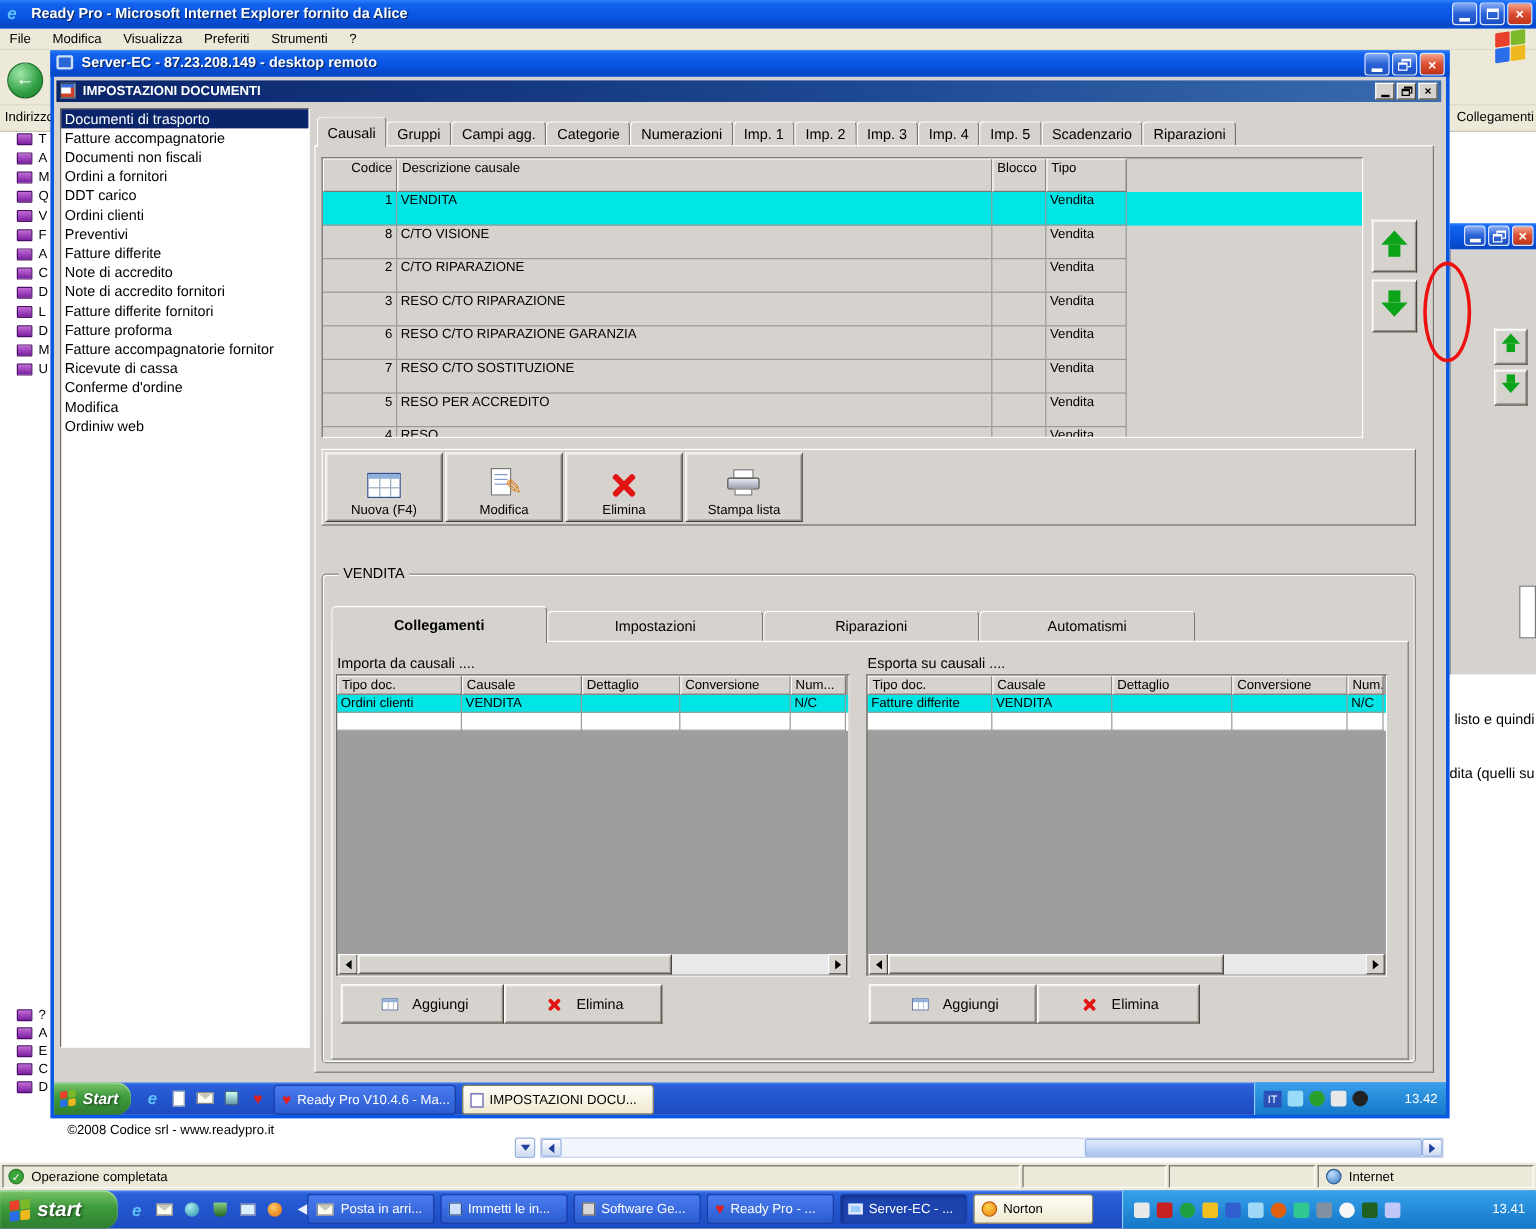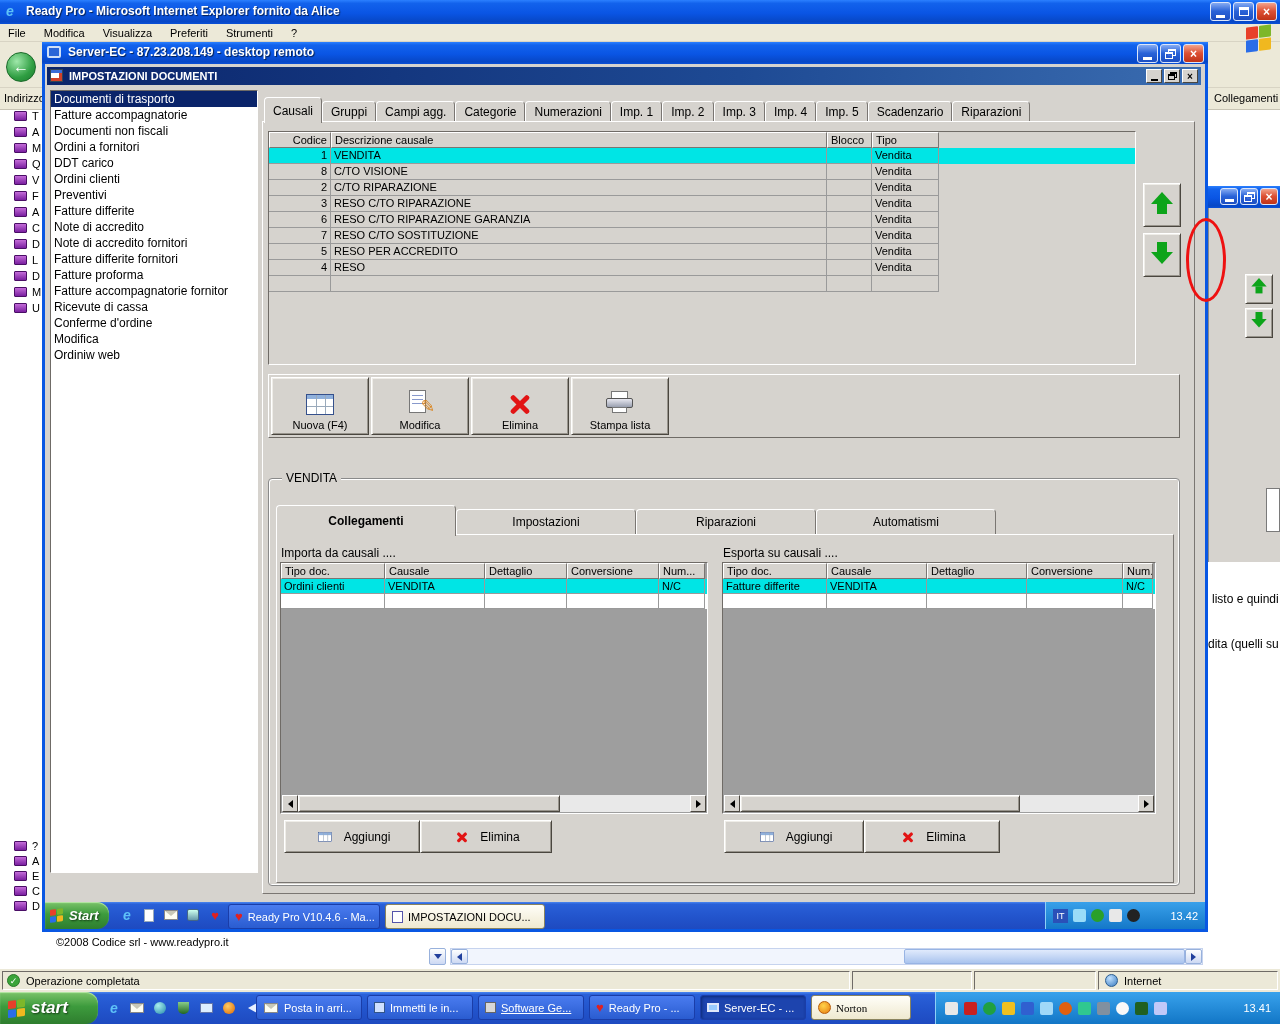--- a/index.html
+++ b/index.html
@@ -24,21 +24,21 @@
 .sunken{border:1px solid;border-color:#6f6b66 #ffffff #ffffff #6f6b66;}
 .btn95{background:#d6d3ce;border:1px solid;border-color:#fff #4a463f #4a463f #fff;box-shadow:inset 1px 1px 0 #efede8,inset -1px -1px 0 #98948c;}
 .clscapbtn{width:16px;height:14px;background:#d6d3ce;border:1px solid;border-color:#fff #4a463f #4a463f #fff;display:flex;align-items:center;justify-content:center;color:#000;font-size:10px;font-weight:bold;}
 .cg-min{width:7px;height:2px;background:#000;margin-top:7px;}
 .cg-rest{position:relative;width:9px;height:8px;}
 .cg-rest i{position:absolute;right:0;top:0;width:7px;height:6px;border:1px solid #000;border-top-width:2px;}
 .cg-rest b{position:absolute;left:0;bottom:0;width:7px;height:6px;border:1px solid #000;border-top-width:2px;background:#d6d3ce;}
 
 .gh{background:#d6d3ce;border:1px solid;border-color:#fff #7a7672 #7a7672 #fff;padding:1px 3px;font-size:11px;overflow:hidden;white-space:nowrap;flex:none;}
 .gc{border-right:1px solid #9a9a9a;border-bottom:1px solid #9a9a9a;padding:1px 3px;font-size:11px;overflow:hidden;white-space:nowrap;flex:none;}
-.grow{display:flex;height:16px;}
+.grow{display:flex;height:28px;}
 .cyan{background:#00e5e5;}
 .c1{width:62px;text-align:right;}.c2{width:496px;}.c3{width:45px;}.c4{width:67px;}
 .i1{width:104px;}.i2{width:100px;}.i3{width:82px;}.i4{width:92px;}.i5{width:46px;}
 .e1{width:104px;}.e2{width:100px;}.e3{width:100px;}.e4{width:96px;}.e5{width:30px;}
 
 .tabstrip{display:flex;align-items:flex-end;}
 .xtab{background:#d6d3ce;border:1px solid #7a7672;border-bottom:none;border-top-color:#fff;border-left-color:#fff;border-radius:4px 4px 0 0;padding:3px 8px;font-size:12px;height:21px;white-space:nowrap;}
 .xtab.active{height:26px;padding-top:6px;margin-bottom:-1px;position:relative;z-index:3;}
 .btab{width:180px;text-align:center;height:26px;padding-top:5px;}
 .btab.active{height:31px;padding-top:8px;font-weight:bold;margin-bottom:-1px;position:relative;z-index:3;}
@@ -661,33 +661,33 @@
     <div class="taskbtn" style="left:256px;top:3px;width:106px;">
         <span class="qicon">
           <span class="envl"></span>
         </span>
         <span>Posta in arri...</span>
       </div>
     <div class="taskbtn" style="left:367px;top:3px;width:106px;">
         <span style="width:11px;height:11px;background:#cfe0ff;border:1px solid #358;flex:none;"></span>
         <span>Immetti le in...</span>
       </div>
-    <div class="taskbtn" style="left:478px;top:3px;width:106px;text-decoration:underline;">
+    <div class="taskbtn" style="left:478px;top:3px;width:106px;">
         <span style="width:11px;height:11px;background:#d8d8d8;border:1px solid #666;flex:none;"></span>
         <span>Software Ge...</span>
       </div>
     <div class="taskbtn" style="left:589px;top:3px;width:106px;">
         <span class="heart">♥</span>
         <span>Ready Pro - ...</span>
       </div>
     <div class="taskbtn pressed" style="left:700px;top:3px;width:106px;">
         <span style="width:12px;height:9px;background:#9cf;border:2px solid #dfe8fa;flex:none;"></span>
         <span>Server-EC - ...</span>
       </div>
-    <div class="taskbtn lite" style="left:811px;top:3px;width:100px;font-family:Liberation Serif, serif;">
+    <div class="taskbtn lite" style="left:811px;top:3px;width:100px;">
         <span style="width:13px;height:13px;border-radius:50%;background:radial-gradient(circle at 40% 35%,#ffd34a,#e87b10);border:1px solid #b85c08;flex:none;"></span>
         <span>Norton</span>
       </div>
     <div style="position:absolute;right:0;top:0;width:345px;height:32px;background:linear-gradient(180deg,#38a2ec,#1276c6);border-left:1px solid #8ed0f8;display:flex;align-items:center;gap:6px;padding:0 9px;">
       <span class="trayicon" style="background:#e8e8e8;"></span>
       <span class="trayicon" style="background:#c82020;"></span>
       <span class="trayicon" style="background:#20a040;border-radius:50%;"></span>
       <span class="trayicon" style="background:#f0c020;"></span>
       <span class="trayicon" style="background:#3060d0;"></span>
       <span class="trayicon" style="background:#a0d8f8;"></span>

